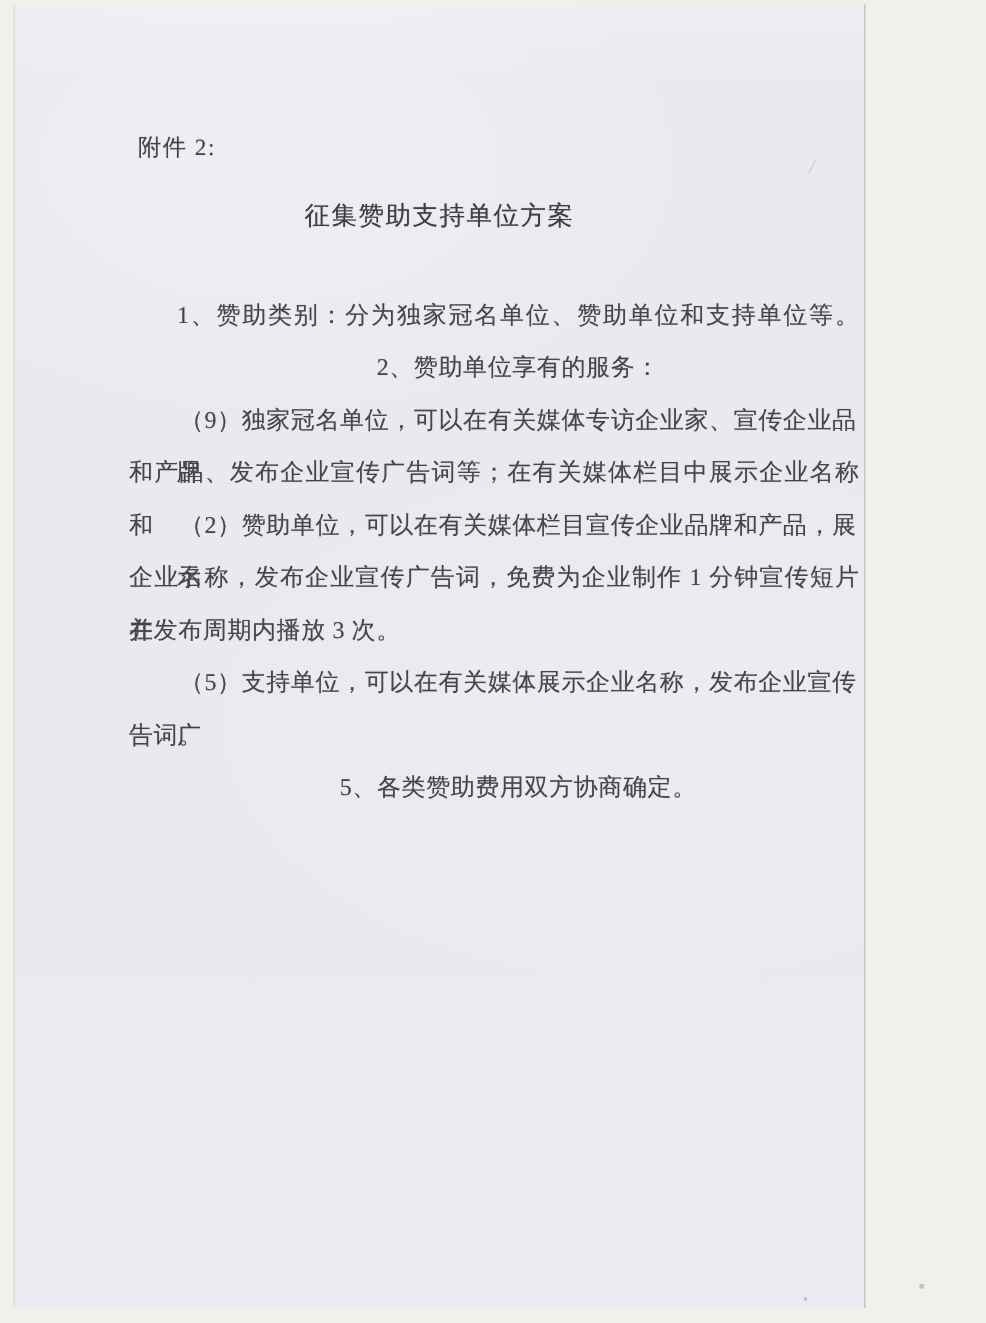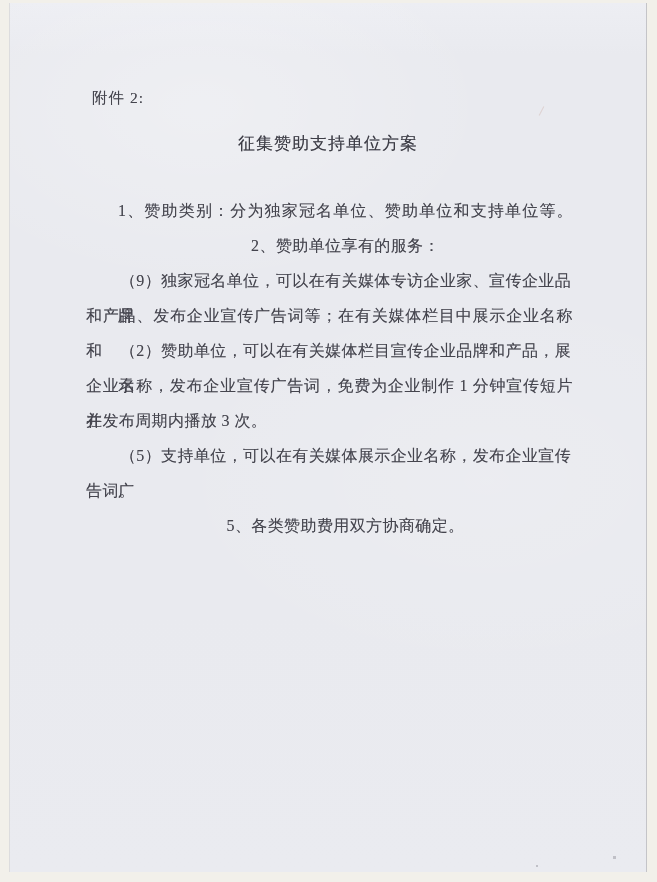--- a/index.html
+++ b/index.html
@@ -12,21 +12,21 @@
     background: #f2f0ea;               
     font-family: "Liberation Serif", "DejaVu Serif", serif;
     position: relative;
     overflow: hidden;
   }
   
   .paper {
     position: absolute;
     left: 9px;
     top: 3px;
-    width: 638px;
+    width: 568px;
     height: 869px;
     background:
       radial-gradient(ellipse 420px 260px at 30% 12%, rgba(255,255,255,0.25), rgba(255,255,255,0) 70%),
       radial-gradient(ellipse 500px 300px at 75% 55%, rgba(255,255,255,0.12), rgba(255,255,255,0) 70%),
       linear-gradient(180deg, #edeef3 0%, #e9eaef 6%, #e9eaef 70%, #eaebf0 100%);
     border-left: 1px solid #dcdcde;
     border-right: 1px solid #c4c4c8;
     box-sizing: border-box;
   }
   .attachment-label {

